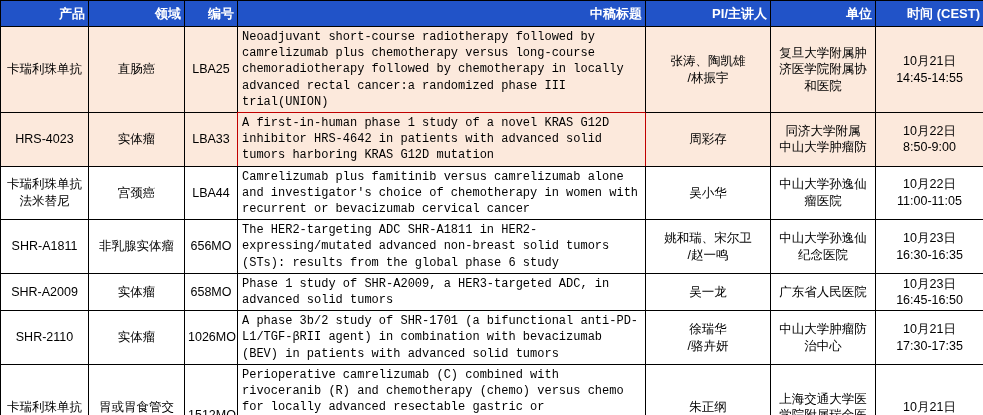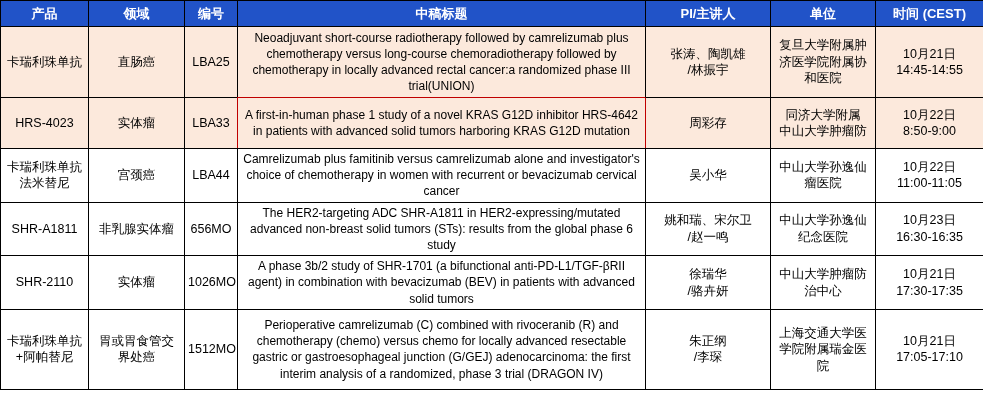--- a/index.html
+++ b/index.html
@@ -17,30 +17,31 @@
     overflow:hidden;
     vertical-align:middle;
     padding:1px 3px;
   }
   th{
     background:var(--header-bg);
     color:var(--header-text);
     font-size:13px;
     font-weight:bold;
     height:26px;
-    text-align:center;
+    text-align:right;
     white-space:nowrap;
   }
   td{font-size:12.5px;color:#000;text-align:center;line-height:16.5px;white-space:pre-line;}
   td.title{
-    text-align:center;
+    text-align:left;
     font-size:12px;
     line-height:16.2px;
     white-space:normal;
     padding:2px 4px;
+    font-family:Liberation Mono, monospace;
   }
   tr.hl td{background:var(--row-highlight-bg);}
   tr.r0 td{height:71px;}
   tr.r1 td{height:51px;}
   tr.r2 td{height:51px;}
   tr.r3 td{height:51px;}
   tr.r4 td{height:34px;}
   tr.r5 td{height:51px;}
   tr.r6 td{height:80px;}
   td.red-top{border-top-color:var(--edit-border);}
@@ -112,20 +113,30 @@
       <td>非乳腺实体瘤</td>
       <td>656MO</td>
       <td class="title">The HER2-targeting ADC SHR-A1811 in HER2-expressing/mutated advanced non-breast solid tumors (STs): results from the global phase 6 study</td>
       <td>姚和瑞、宋尔卫
 /赵一鸣</td>
       <td>中山大学孙逸仙
 纪念医院</td>
       <td>10月23日
 16:30-16:35</td>
     </tr>
+    <tr class="r4">
+      <td>SHR-A2009</td>
+      <td>实体瘤</td>
+      <td>658MO</td>
+      <td class="title">Phase 1 study of SHR-A2009, a HER3-targeted ADC, in advanced solid tumors</td>
+      <td>吴一龙</td>
+      <td>广东省人民医院</td>
+      <td>10月23日
+16:45-16:50</td>
+    </tr>
     <tr class="r5">
       <td>SHR-2110</td>
       <td>实体瘤</td>
       <td>1026MO</td>
       <td class="title">A phase 3b/2 study of SHR-1701 (a bifunctional anti-PD-L1/TGF-βRII agent) in combination with bevacizumab (BEV) in patients with advanced solid tumors</td>
       <td>徐瑞华
 /骆卉妍</td>
       <td>中山大学肿瘤防
 治中心</td>
       <td>10月21日

